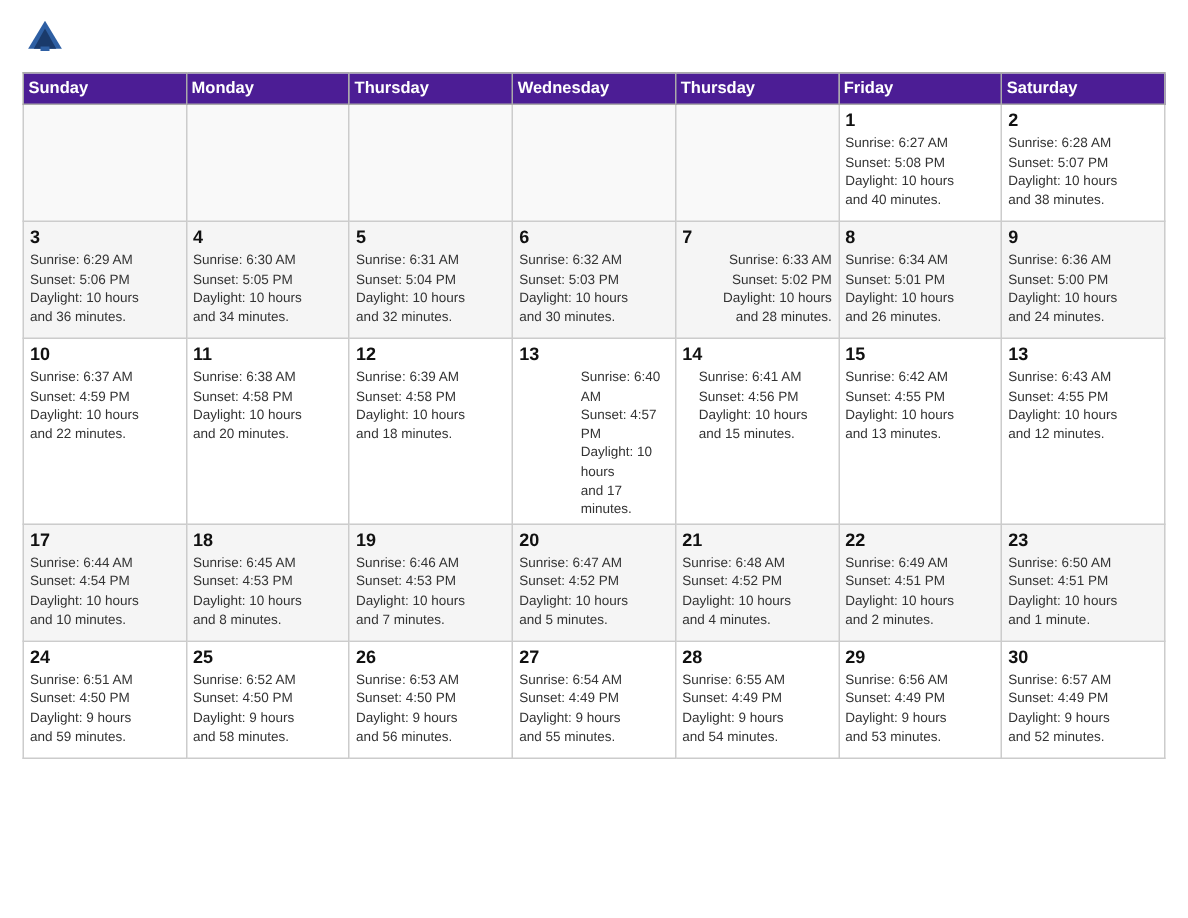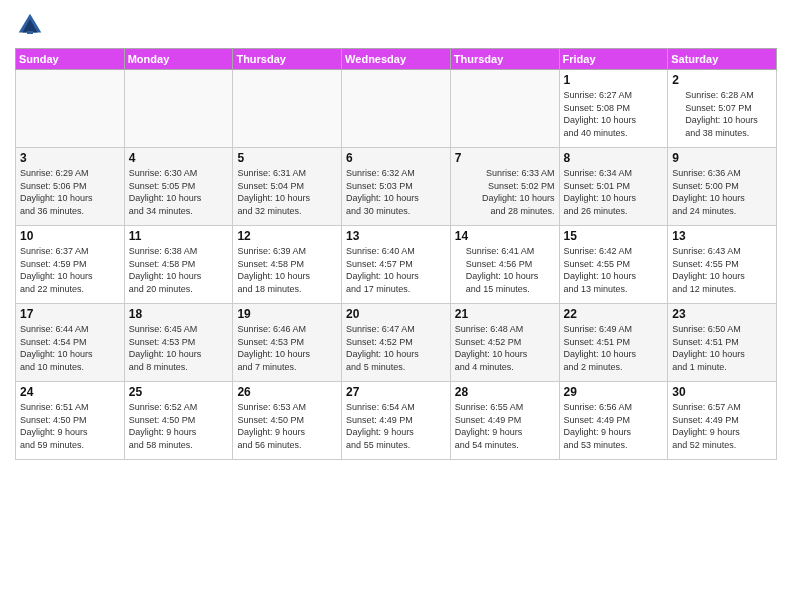--- a/index.html
+++ b/index.html
@@ -50,21 +50,21 @@
     .location {
       font-size: 16px;
       color: #444;
     }
     .calendar {
       width: 100%;
       border-collapse: collapse;
       table-layout: fixed;
     }
     .calendar th {
-      background: #d946ef;
+      background: #4c1d95;
       color: #fff;
       font-size: 11px;
       font-weight: bold;
       padding: 4px 3px;
       text-align: left;
       border: 1px solid #aaa;
     }
     .calendar td {
       vertical-align: top;
       border: 1px solid #ccc;
@@ -136,21 +136,21 @@
           <td class="empty"></td>
           <td>
             <span class="day-num">1</span>
             <div class="day-info" style="white-space: pre-line;">Sunrise: 6:27 AM
 Sunset: 5:08 PM
 Daylight: 10 hours
 and 40 minutes.</div>
           </td>
           <td>
             <span class="day-num">2</span>
-            <div class="day-info" style="white-space: pre-line; margin-left: 13px;">Sunrise: 6:28 AM
+            <div class="day-info" style="white-space: pre-line;">Sunrise: 6:28 AM
 Sunset: 5:07 PM
 Daylight: 10 hours
 and 38 minutes.</div>
           </td>
         </tr>
         <tr>
           <td>
             <span class="day-num">3</span>
             <div class="day-info" style="white-space: pre-line;">Sunrise: 6:29 AM
 Sunset: 5:06 PM
@@ -217,21 +217,21 @@
           </td>
           <td>
             <span class="day-num">12</span>
             <div class="day-info" style="white-space: pre-line;">Sunrise: 6:39 AM
 Sunset: 4:58 PM
 Daylight: 10 hours
 and 18 minutes.</div>
           </td>
           <td>
             <span class="day-num">13</span>
-            <div class="day-info" style="white-space: pre-line;">Sunrise: 6:40 AM
+            <div class="day-info" style="white-space: pre-line; margin-left: 41px;">Sunrise: 6:40 AM
 Sunset: 4:57 PM
 Daylight: 10 hours
 and 17 minutes.</div>
           </td>
           <td>
             <span class="day-num">14</span>
             <div class="day-info" style="white-space: pre-line; margin-left: 11px;">Sunrise: 6:41 AM
 Sunset: 4:56 PM
 Daylight: 10 hours
 and 15 minutes.</div>

